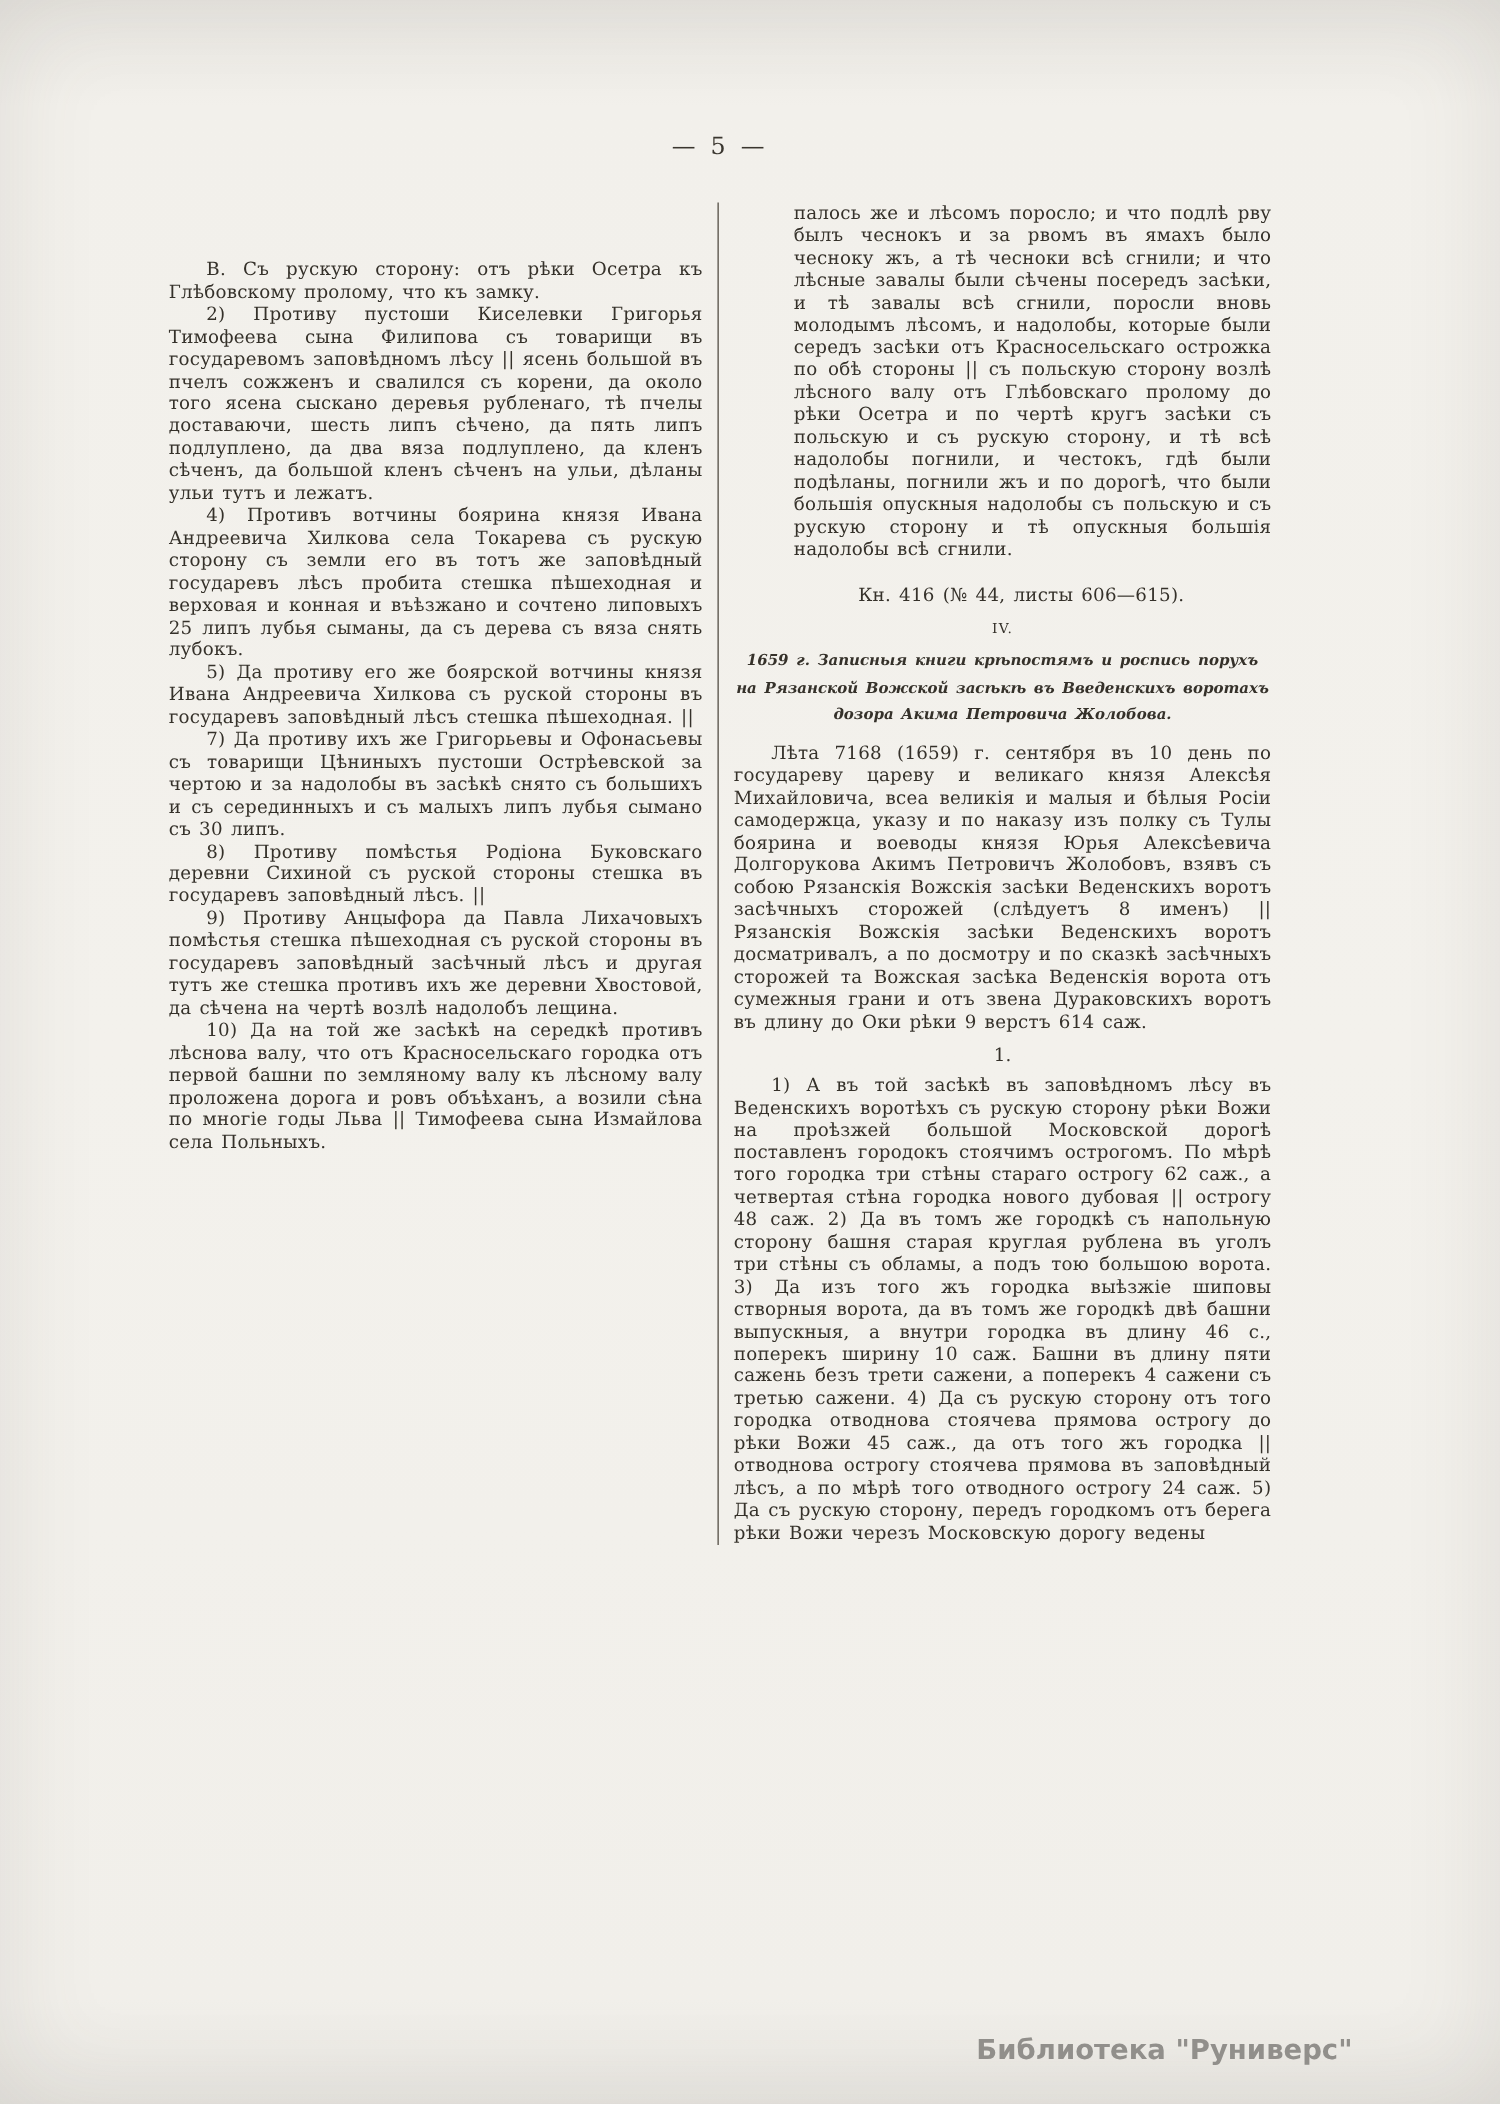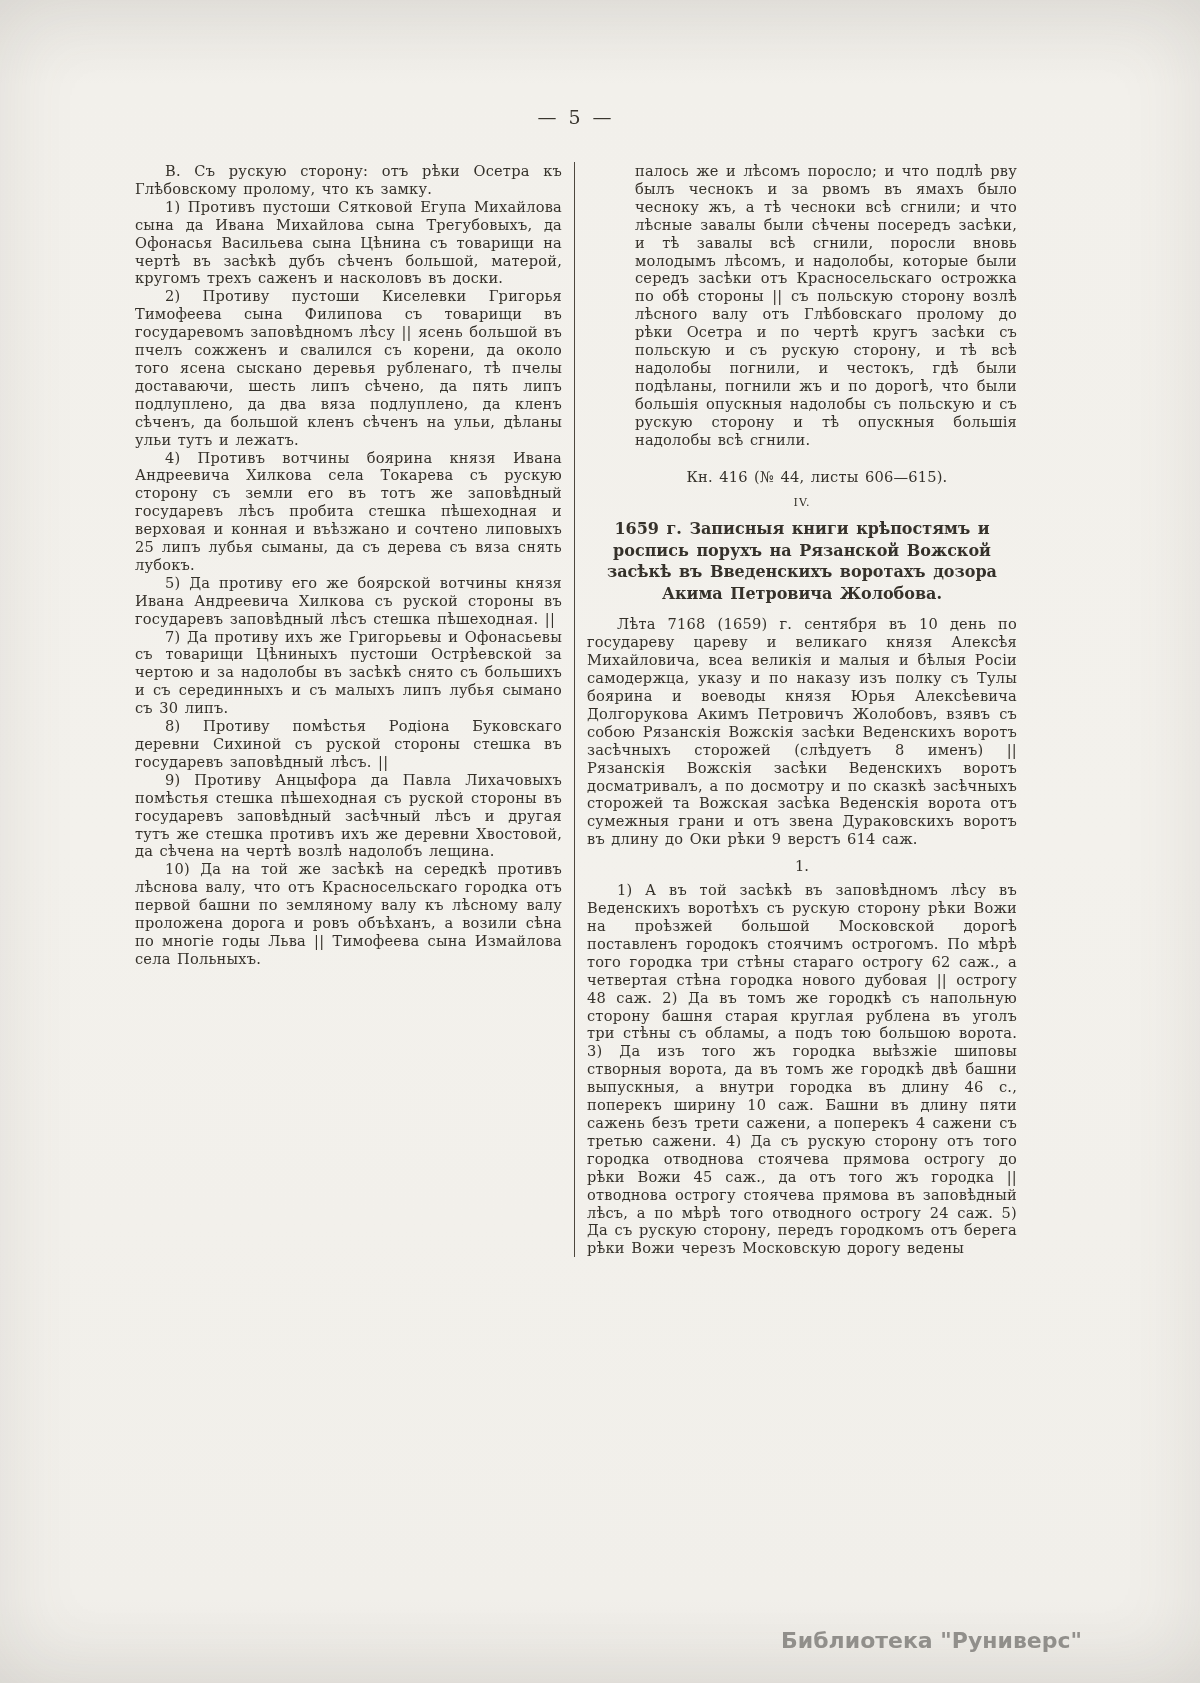--- a/index.html
+++ b/index.html
@@ -35,21 +35,21 @@
     position: absolute;
     top: 162px;
     left: 135px;
     width: 882px;
     display: flex;
     align-items: stretch;
   }
   .col {
     box-sizing: border-box;
   }
-  .col.left { width: 427px; }
+  .col.left { width: 427px; margin-top: 45px; }
   .col.right { width: 430px; }
   .divider {
     width: 1px;
     background: #4d473e;
     margin: 0 12px;
   }
   .para {
     margin: 0;
     text-indent: 30px;
     text-align: justify;
@@ -65,25 +65,26 @@
     margin-top: 19px;
   }
   .section-number {
     text-align: center;
     font-size: 11px;
     margin: 11px 0 9px 0;
     letter-spacing: 1px;
   }
   .section-heading {
     font-weight: bold;
-    font-size: 16px;
+    font-size: 12px;
     line-height: 21.5px;
     text-align: center;
     margin: 0 0 11px 0;
     word-spacing: 2px;
+    font-style: italic;
   }
   .subsection-number {
     text-align: center;
     font-size: 14.6px;
     margin: 9px 0 7px 0;
   }
   .watermark {
     position: absolute;
     right: 118px;
     bottom: 30px;
@@ -99,21 +100,20 @@
 <div class="page">
 
   <div class="page-number">—  5  —</div>
 
   <div class="columns">
 
     <div class="col left">
 
         <p class="para">В. Съ рускую сторону: отъ рѣки Осетра къ Глѣбовскому пролому, что къ замку.</p>
 
-        <p class="para">1) Противъ пустоши Сятковой Егупа Михайлова сына да Ивана Михайлова сына Трегубовыхъ, да Офонасья Васильева сына Цѣнина съ товарищи на чертѣ въ засѣкѣ дубъ сѣченъ большой, матерой, кругомъ трехъ саженъ и насколовъ въ доски.</p>
 
         <p class="para">2) Противу пустоши Киселевки Григорья Тимофеева сына Филипова съ товарищи въ государевомъ заповѣдномъ лѣсу || ясень большой въ пчелъ сожженъ и свалился съ корени, да около того ясена сыскано деревья рубленаго, тѣ пчелы доставаючи, шесть липъ сѣчено, да пять липъ подлуплено, да два вяза подлуплено, да кленъ сѣченъ, да большой кленъ сѣченъ на ульи, дѣланы ульи тутъ и лежатъ.</p>
 
 
         <p class="para">4) Противъ вотчины боярина князя Ивана Андреевича Хилкова села Токарева съ рускую сторону съ земли его въ тотъ же заповѣдный государевъ лѣсъ пробита стешка пѣшеходная и верховая и конная и въѣзжано и сочтено липовыхъ 25 липъ лубья сыманы, да съ дерева съ вяза снять лубокъ.</p>
 
         <p class="para">5) Да противу его же боярской вотчины князя Ивана Андреевича Хилкова съ руской стороны въ государевъ заповѣдный лѣсъ стешка пѣшеходная. ||</p>
 
 
         <p class="para">7) Да противу ихъ же Григорьевы и Офонасьевы съ товарищи Цѣниныхъ пустоши Острѣевской за чертою и за надолобы въ засѣкѣ снято съ большихъ и съ серединныхъ и съ малыхъ липъ лубья сымано съ 30 липъ.</p>

